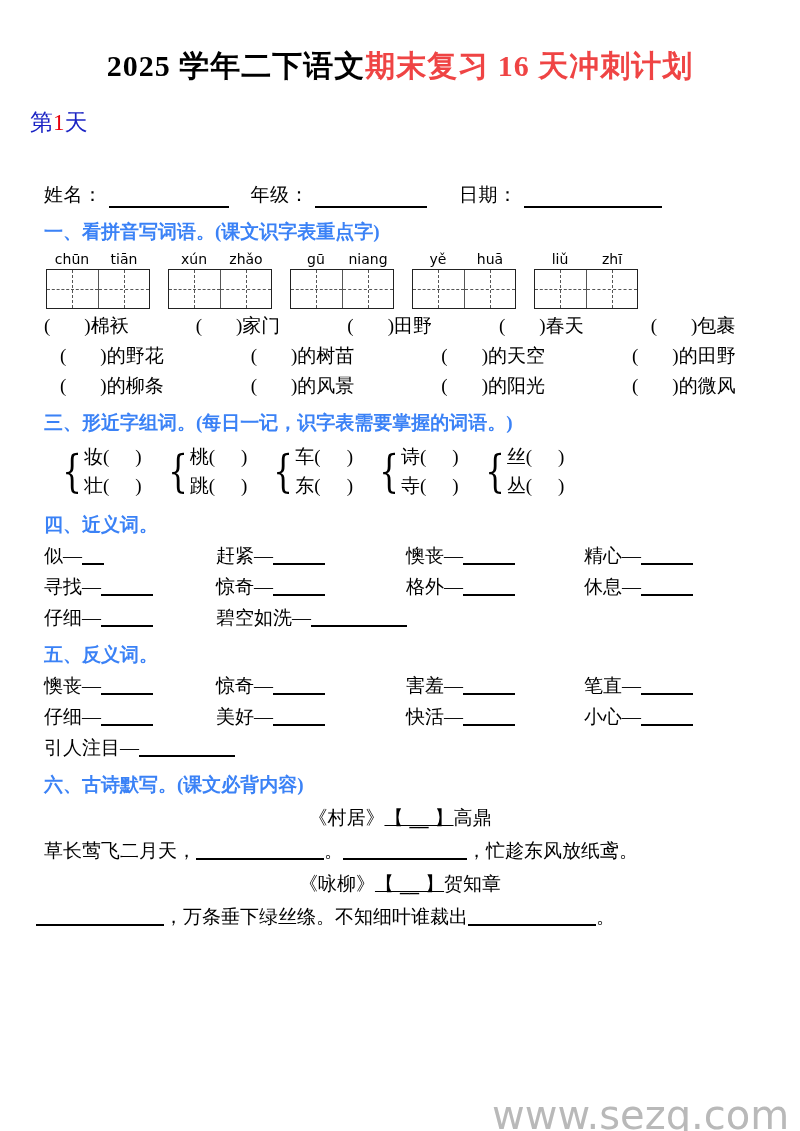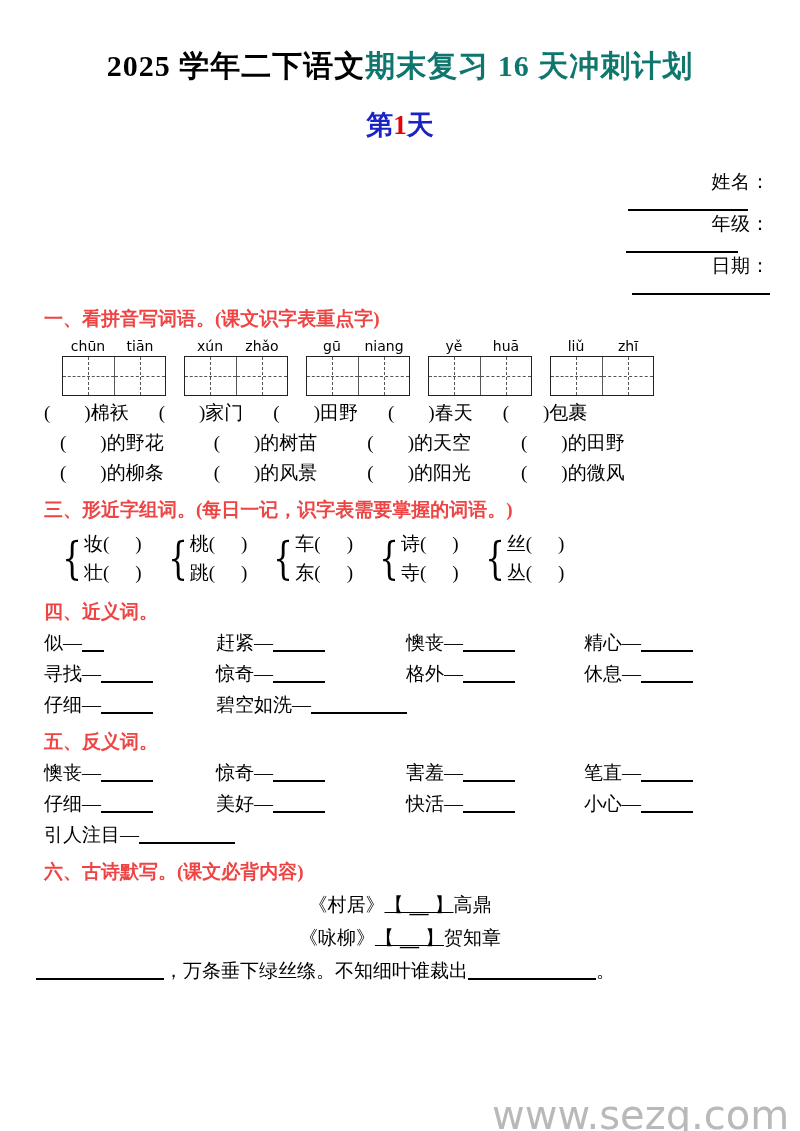--- a/index.html
+++ b/index.html
@@ -18,54 +18,53 @@
   .title {
     text-align: center;
     font-size: 30px;
     font-weight: bold;
     letter-spacing: 1px;
     margin-top: 46px;
     white-space: nowrap;
     font-family: "Liberation Serif", "DejaVu Serif", serif;
   }
   .title .blk { color:#000; }
-  .title .red { color:#0f766e;margin-top:15px; }
+  .title .red { color:#ef4444;margin-top:15px; }
   .subtitle {
-    text-align: center;
-    font-size: 27px;
-    font-weight: bold;
+    text-align: left;
+    font-size: 23px;
+    font-weight: normal;
     margin-top: 20px;
     color:#1a23c4;
   }
   .subtitle .red { color:#e8000d; }
 
   
   .inforow {
     display:flex; align-items:flex-end;
-    font-size:19px; margin-top:26px; padding-left: 14px;
+    font-size:19px; margin-top:44px; padding-left: 14px;
     letter-spacing:0.5px;
-    flex-direction:column;
   }
   .inforow .lbl { white-space:nowrap; }
   .blank-line { display:inline-block; border-bottom:2px solid #000; height:16px; }
   .bl-name { width:120px; margin:0 22px 0 6px; }
   .bl-grade { width:112px; margin:0 32px 0 6px; }
   .bl-date { width:138px; margin:0 0 0 6px; }
 
   
   .sec-h {
-    color:#ef4444;
+    color:#3b82f6;
     font-weight:bold;
     font-size:19px;
     margin: 11px 0 4px 14px;
     letter-spacing:0px;
   }
 
   
-  .pinyin-wrap { display:flex; margin:6px 0 0 32px; }
+  .pinyin-wrap { display:flex; margin:6px 0 0 16px; }
   .py-item { margin-right:18px; }
   .py-labels {
     display:flex; justify-content:space-around;
     font-family:"DejaVu Sans","Liberation Sans",sans-serif;
     font-size:14px; margin-bottom:2px; width:104px;
   }
   .py-labels span { width:52px; text-align:center; }
   .tzg { display:flex; width:104px; height:40px; border:1.4px solid #222; }
   .tzg .cell {
     width:52px; height:100%; position:relative;
@@ -74,21 +73,21 @@
   .tzg .cell:before {
     content:""; position:absolute; left:50%; top:0; bottom:0;
     border-left:1px dashed #555;
   }
   .tzg .cell:after {
     content:""; position:absolute; top:50%; left:0; right:0;
     border-top:1px dashed #555;
   }
 
   
-  .coll-row { display:flex; font-size:19px; margin:4px 0 0 14px; }
+  .coll-row { display:flex; font-size:19px; margin:4px 0 0 14px;gap:37px; }
   .coll-item { white-space:nowrap; }
   .coll-row.r1 .coll-item { margin-right:30px; }
   .coll-row.r2 .coll-item, .coll-row.r3 .coll-item { margin-right:34px;margin-left:16px; }
   .paren-gap { display:inline-block; width:34px; }
 
   
   .brace-wrap { display:flex; margin:6px 0 0 28px; font-size:19px; }
   .brace-group { display:flex; align-items:center; margin-right:22px; }
   .brace-sym {
     font-size:44px; line-height:0.8; font-family:"DejaVu Serif",serif;
@@ -291,20 +290,23 @@
   </div>
   <div class="wl-row">
     <span class="wl-item"><span>引人注目—</span><span class="ul-l"></span></span>
   </div>
 
   <div class="sec-h">六、古诗默写。(课文必背内容)</div>
 
   <div class="poem-title">
     <span>《村居》</span><span class="br-sq">【 __ 】</span><span>高鼎</span>
   </div>
+  <div class="poem-line">
+    <span>草长莺飞二月天，</span><span class="ul-poem"></span><span>。</span><span class="ul-poem2"></span><span>，</span><span>忙趁东风放纸鸢。</span>
+  </div>
 
   <div class="poem-title">
     <span>《咏柳》</span><span class="br-sq">【 __ 】</span><span>贺知章</span>
   </div>
   <div class="poem-line" style="margin-left:0;padding-left:6px">
     <span class="ul-poem"></span><span>，</span><span>万条垂下绿丝绦。不知细叶谁裁出</span><span class="ul-poem"></span><span>。</span>
   </div>
 
   <div class="watermark">www.sezq.com</div>
 

